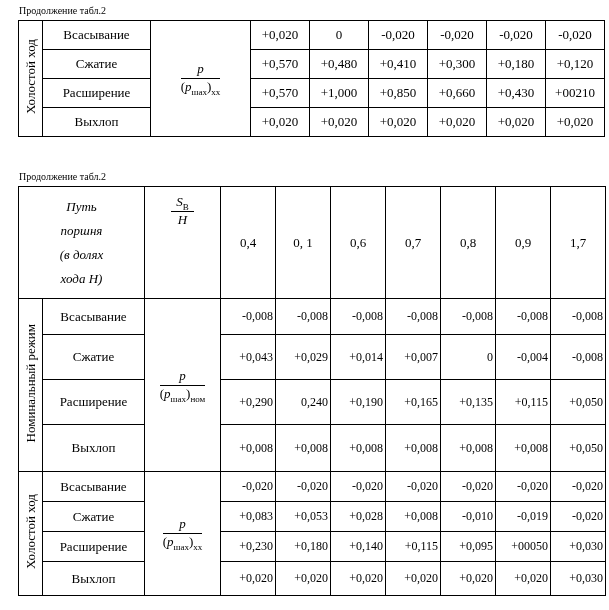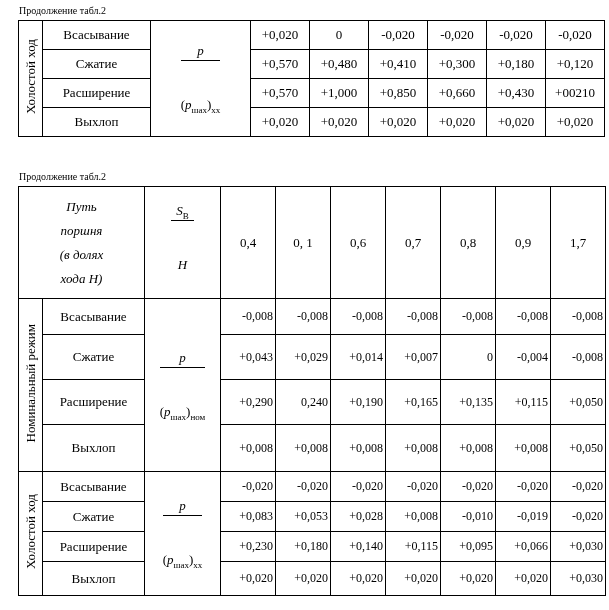--- a/index.html
+++ b/index.html
@@ -15,25 +15,25 @@
   .t2 { width:586px; }
   .t2 .lbl { font-size:13px; }
   .t2 .v { font-size:12px;text-align:right; }
   .rhead { height:112px; }
   .h36{height:36px} .h45{height:45px} .h47{height:47px} .h30{height:30px} .h34{height:34px}
   .vcell { padding:0; }
   .vtext { writing-mode:vertical-rl; transform:rotate(180deg); display:inline-block; font-size:13px; white-space:nowrap; }
   .fcell { font-size:13px; }
   .frac { display:inline-block; vertical-align:middle; text-align:center; line-height:1.15; }
   .frac .num { display:block; border-bottom:1px solid #000; padding:0 5px 1px 5px; }
-  .frac .den { display:block; padding-top:1px;margin-top:36px; }
+  .frac .den { display:block; padding-top:1px; }
   .it { font-style:italic; }
   sub { font-size:9px; line-height:0; }
   .pathcell { font-size:13px; white-space:pre-line; line-height:24px; vertical-align:middle;font-style:italic; }
-  .ratiocell { vertical-align:top; padding-top:17px; }
+  .ratiocell { vertical-align:top; padding-top:8px; }
   .hv { font-size:13px; }
 </style>
 </head>
 <body>
 
 <div class="page">
 
   <div class="caption">Продолжение табл.2</div>
 
   <table class="t1">
@@ -206,21 +206,21 @@
         <td class="v">-0,019</td>
         <td class="v">-0,020</td>
       </tr>
       <tr class="h30">
         <td class="lbl">Расширение</td>
         <td class="v">+0,230</td>
         <td class="v">+0,180</td>
         <td class="v">+0,140</td>
         <td class="v">+0,115</td>
         <td class="v">+0,095</td>
-        <td class="v">+0,066</td>
+        <td class="v">+00050</td>
         <td class="v">+0,030</td>
       </tr>
       <tr class="h34">
         <td class="lbl">Выхлоп</td>
         <td class="v">+0,020</td>
         <td class="v">+0,020</td>
         <td class="v">+0,020</td>
         <td class="v">+0,020</td>
         <td class="v">+0,020</td>
         <td class="v">+0,020</td>

